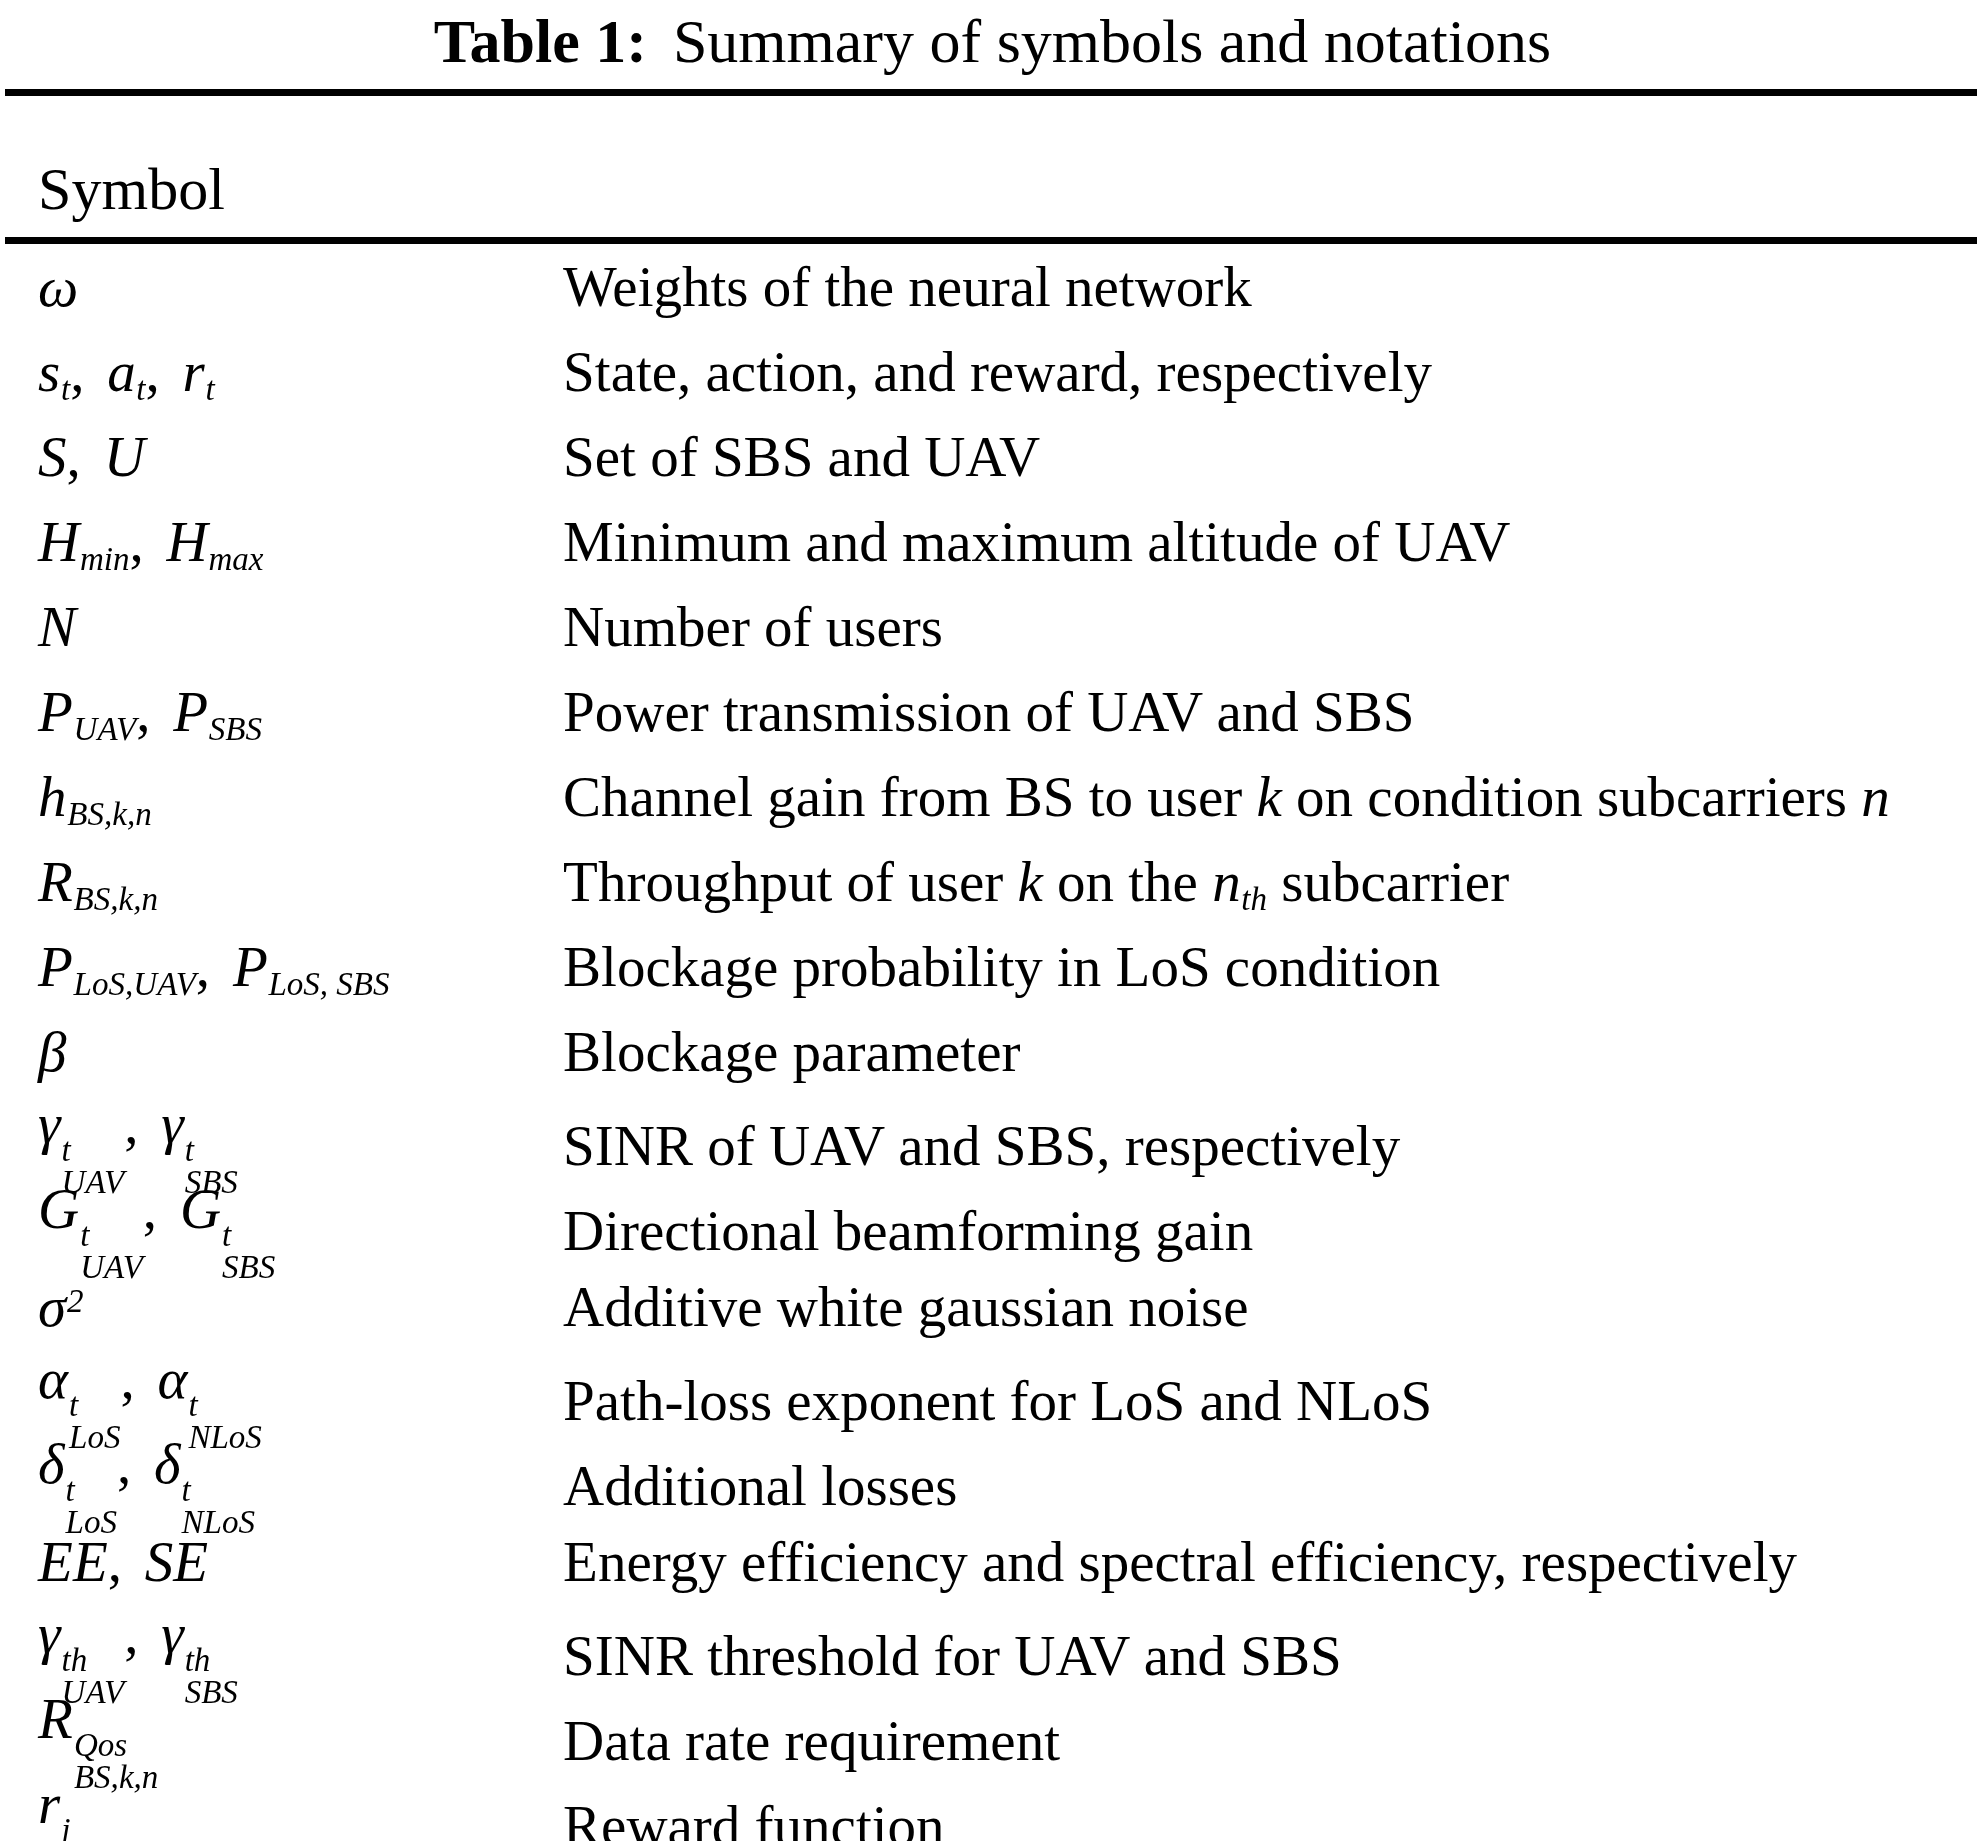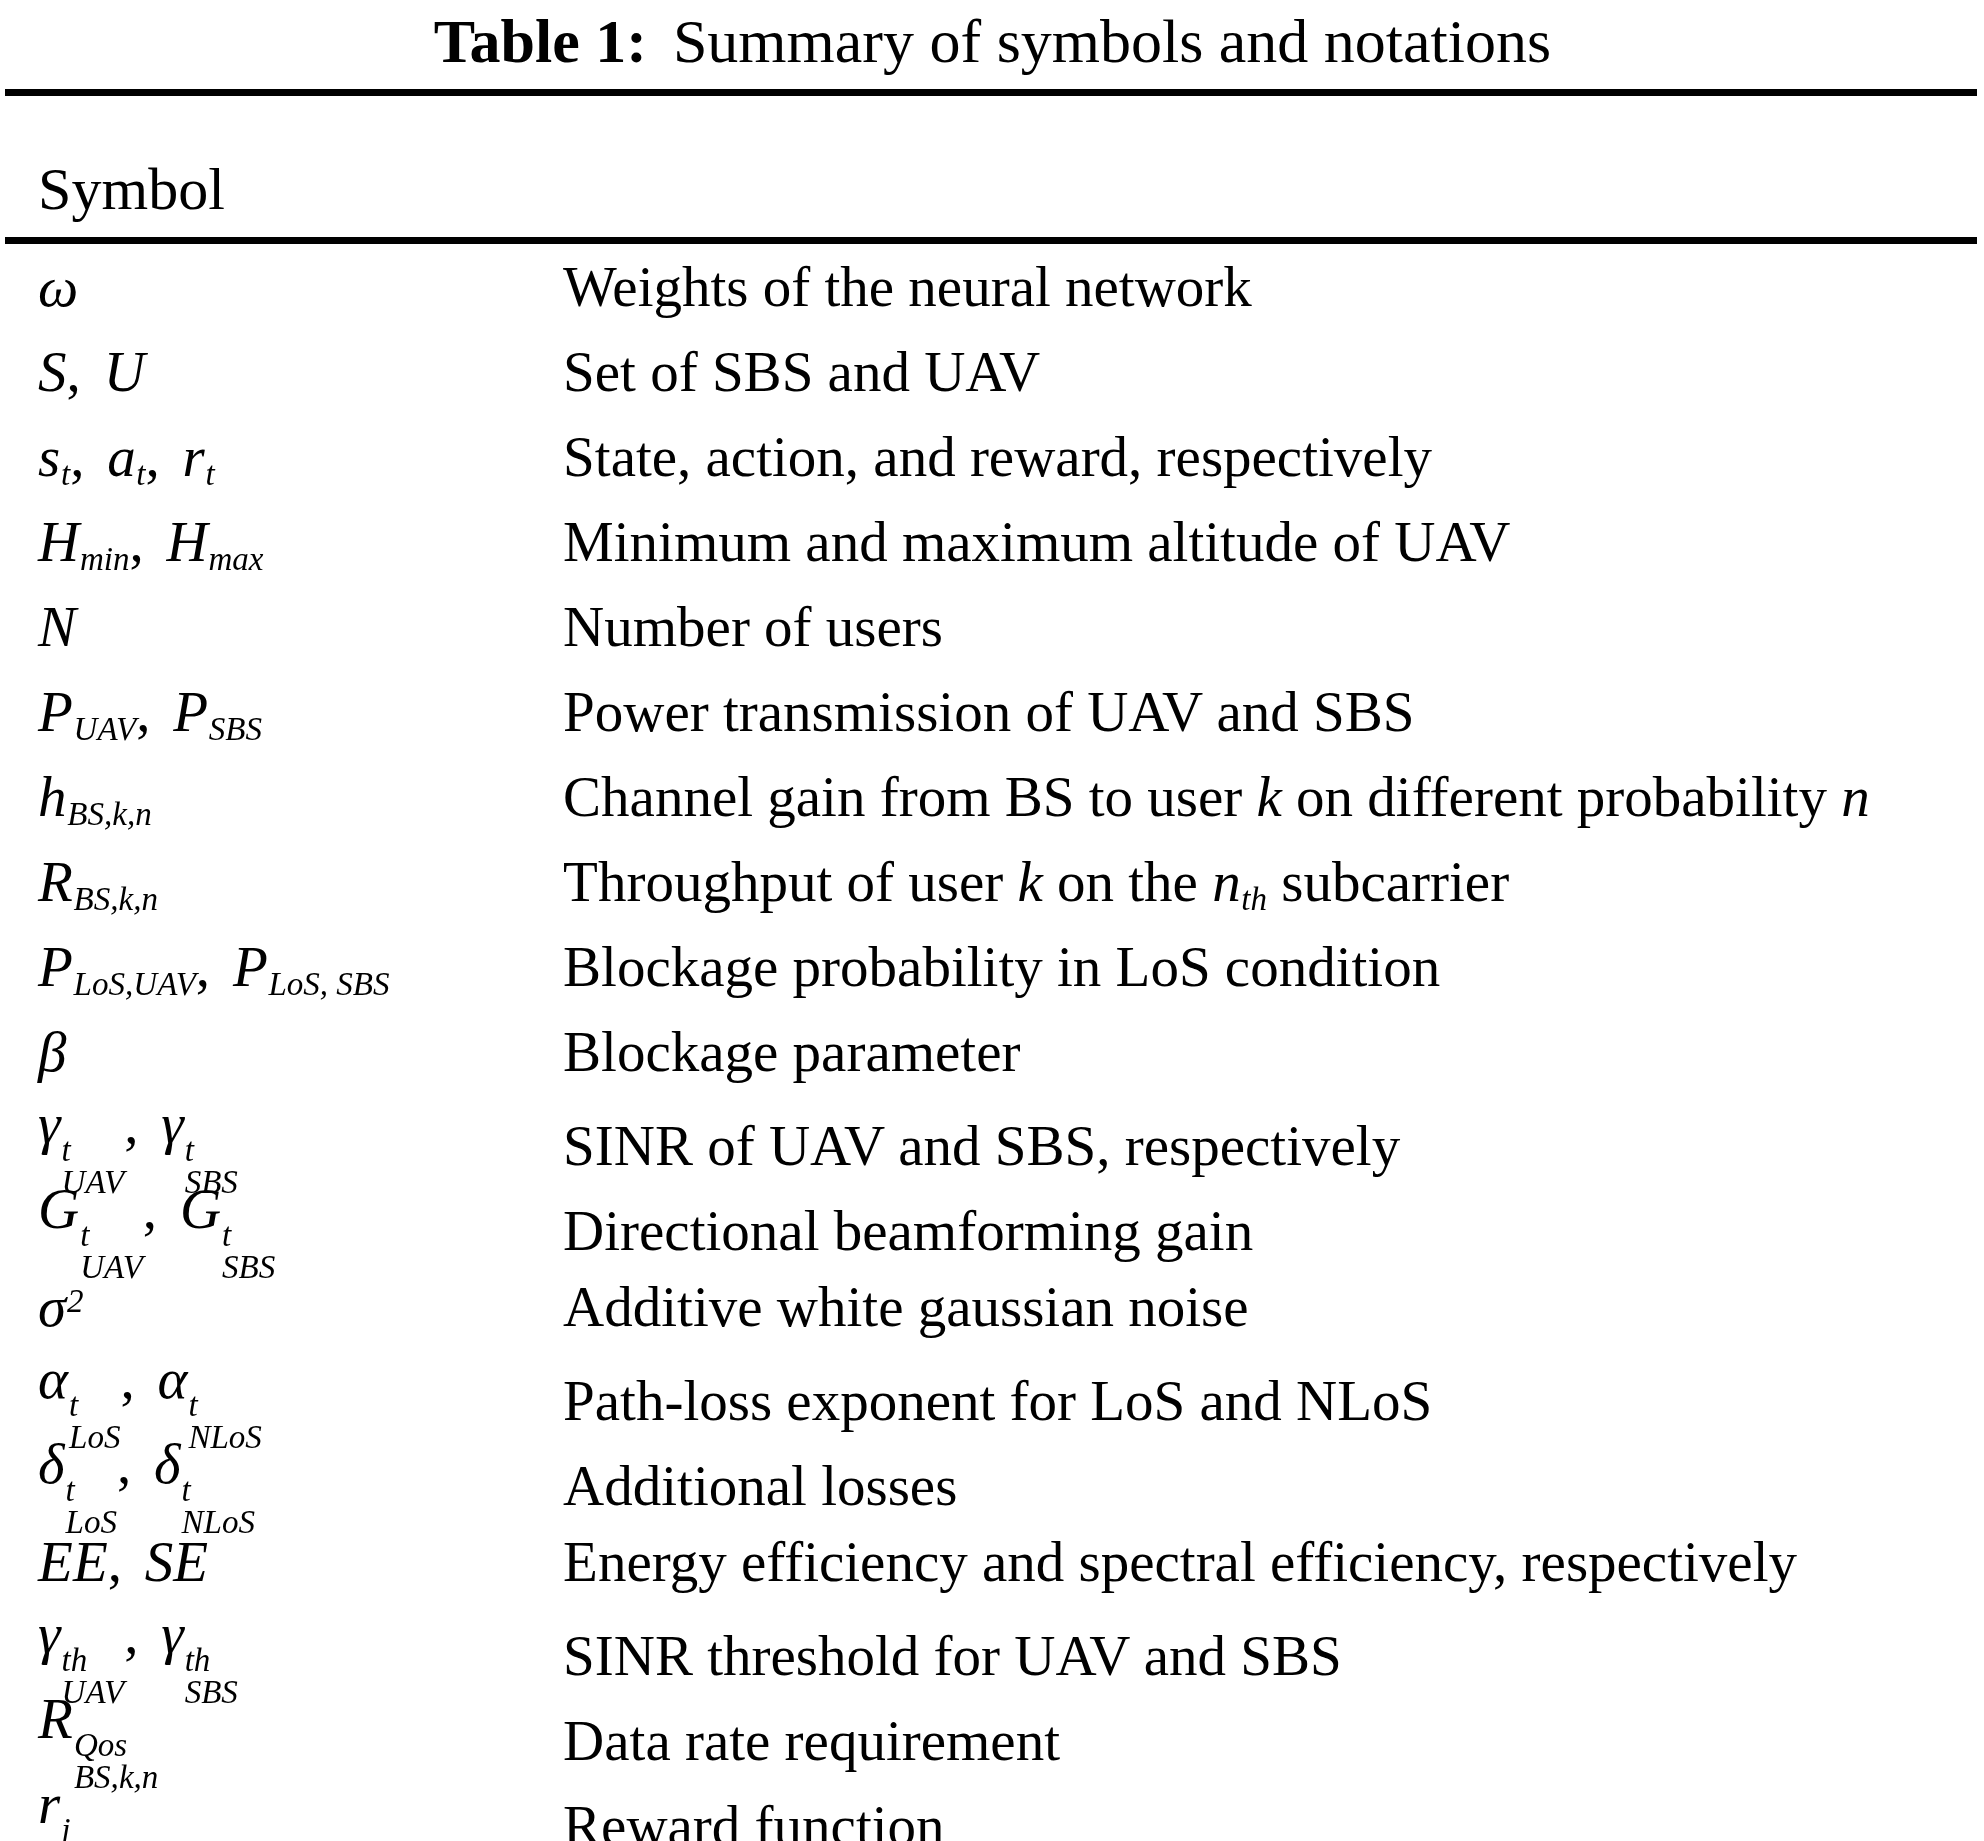--- a/index.html
+++ b/index.html
@@ -75,42 +75,42 @@
   <div class="tbl">
     <div class="thead">
       <div class="th">Symbol</div>
     </div>
     <div class="tbody" id="tbody">
         <div class="tr">
           <div class="td sym"><span class="it">ω</span></div>
           <div class="td def"><span class="rn">Weights of the neural network</span></div>
         </div>
         <div class="tr">
+          <div class="td sym"><span class="it">s</span><sub class="sb">t</sub><span class="rn gap">,</span><span class="it">a</span><sub class="sb">t</sub><span class="rn gap">,</span><span class="it">r</span><sub class="sb">t</sub></div>
+          <div class="td def"><span class="rn">State, action, and reward, respectively</span></div>
+        </div>
+        <div class="tr">
           <div class="td sym"><span class="it">S</span><span class="rn gap">,</span><span class="it">U</span></div>
           <div class="td def"><span class="rn">Set of SBS and UAV</span></div>
-        </div>
-        <div class="tr">
-          <div class="td sym"><span class="it">s</span><sub class="sb">t</sub><span class="rn gap">,</span><span class="it">a</span><sub class="sb">t</sub><span class="rn gap">,</span><span class="it">r</span><sub class="sb">t</sub></div>
-          <div class="td def"><span class="rn">State, action, and reward, respectively</span></div>
         </div>
         <div class="tr">
           <div class="td sym"><span class="it">H</span><sub class="sb">min</sub><span class="rn gap">,</span><span class="it">H</span><sub class="sb">max</sub></div>
           <div class="td def"><span class="rn">Minimum and maximum altitude of UAV</span></div>
         </div>
         <div class="tr">
           <div class="td sym"><span class="it">N</span></div>
           <div class="td def"><span class="rn">Number of users</span></div>
         </div>
         <div class="tr">
           <div class="td sym"><span class="it">P</span><sub class="sb">UAV</sub><span class="rn gap">,</span><span class="it">P</span><sub class="sb">SBS</sub></div>
           <div class="td def"><span class="rn">Power transmission of UAV and SBS</span></div>
         </div>
         <div class="tr">
           <div class="td sym"><span class="it">h</span><sub class="sb">BS,k,n</sub></div>
-          <div class="td def"><span class="rn">Channel gain from BS to user </span><span class="it">k</span><span class="rn"> on different probability </span><span class="it">n</span></div>
+          <div class="td def"><span class="rn">Channel gain from BS to user </span><span class="it">k</span><span class="rn"> on condition subcarriers </span><span class="it">n</span></div>
         </div>
         <div class="tr">
           <div class="td sym"><span class="it">R</span><sub class="sb">BS,k,n</sub></div>
           <div class="td def"><span class="rn">Throughput of user </span><span class="it">k</span><span class="rn"> on the </span><span class="it">n</span><sub class="sb">th</sub><span class="rn"> subcarrier</span></div>
         </div>
         <div class="tr">
           <div class="td sym"><span class="it">P</span><sub class="sb">LoS,UAV</sub><span class="rn gap">,</span><span class="it">P</span><sub class="sb">LoS, SBS</sub></div>
           <div class="td def"><span class="rn">Blockage probability in LoS condition</span></div>
         </div>
         <div class="tr">

